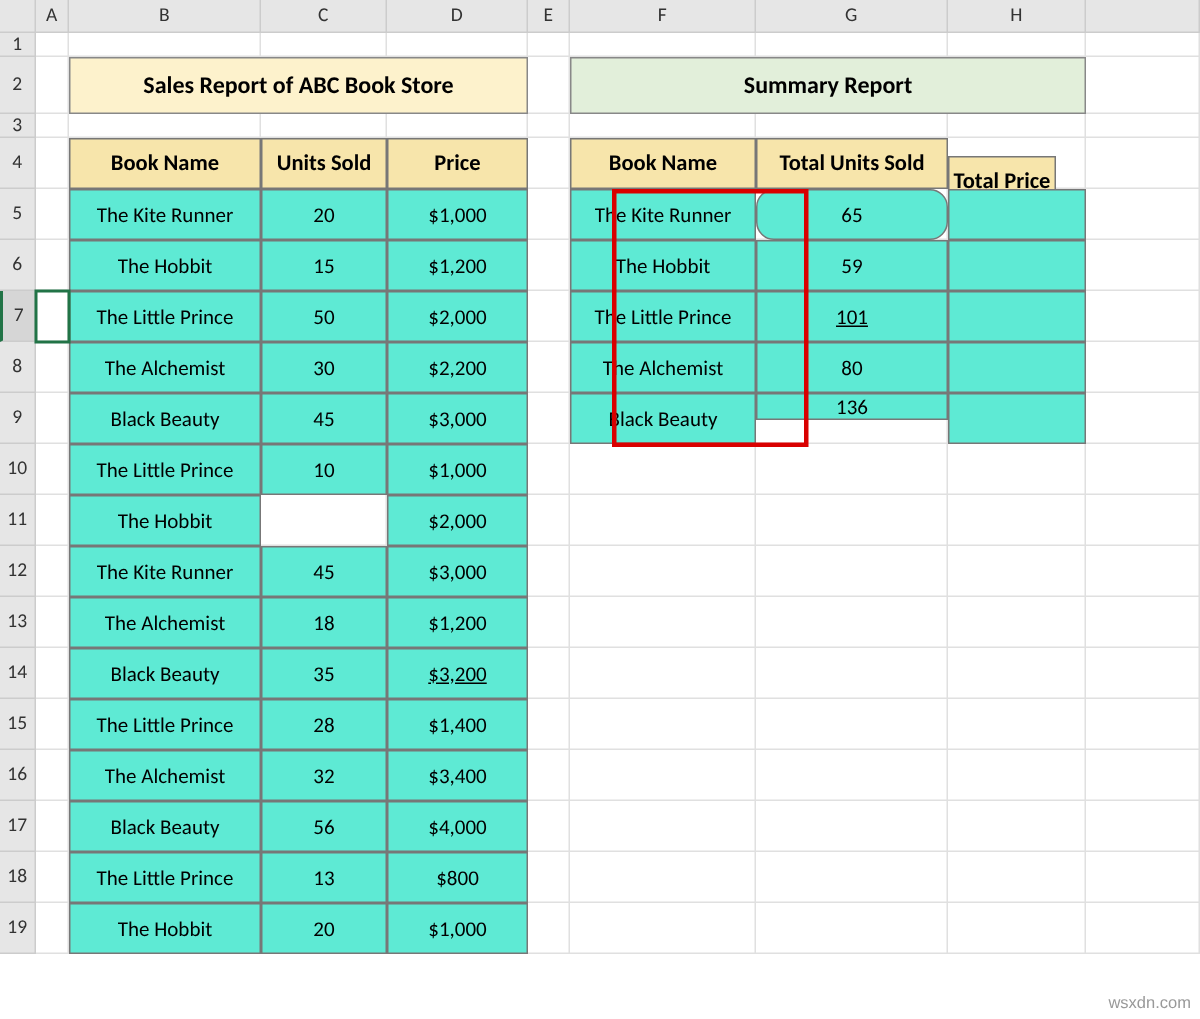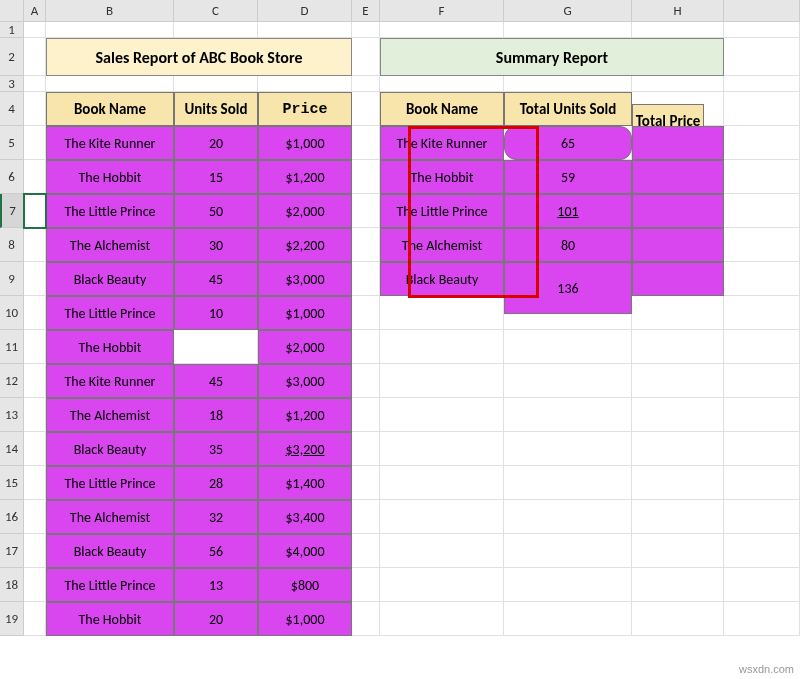--- a/index.html
+++ b/index.html
@@ -60,21 +60,21 @@
     background:#f7e5ab;
     font-weight:bold;
     display:flex; align-items:center; justify-content:center;
     border: 1px solid #777;
     font-size:15px;
   }
   .tbl-cell {
     display:flex; align-items:center; justify-content:center;
     border: 1px solid #777;
     font-size:14px;
-    background:#d946ef;
+    background:#5eead4;
   }
   .left { justify-content:center; }
   .highlight-box {
     position:absolute;
     border: 3px solid #d90000;
     pointer-events:none;
     z-index:10;
   }
   .watermark {
     position:absolute;
@@ -292,21 +292,21 @@
       <div class="cell"></div>
     </div>
 
   <div class="highlight-box" style="left:408px; top:126px; width:131px; height:172px;"></div>
 
   <div class="watermark">wsxdn.com</div>
 <div class="title-bar title-right" style="position: absolute; left: 380px; top: 38px; width: 344px; height: 38px;">Summary Report</div>
     <div class="title-bar title-left" style="position: absolute; left: 46px; top: 38px; width: 306px; height: 38px;">Sales Report of ABC Book Store</div>
     <div class="tbl-head" style="position: absolute; left: 46px; top: 92px; width: 128px; height: 34px;">Book Name</div>
     <div class="tbl-head" style="position: absolute; left: 174px; top: 92px; width: 84px; height: 34px;">Units Sold</div>
-    <div class="tbl-head" style="position: absolute; left: 258px; top: 92px; width: 94px; height: 34px; font-family: Liberation Mono, monospace;">Price</div>
+    <div class="tbl-head" style="position: absolute; left: 258px; top: 92px; width: 94px; height: 34px;">Price</div>
     <div class="tbl-cell left" style="position: absolute; left: 46px; top: 126px; width: 128px; height: 34px;">The Kite Runner</div>
     <div class="tbl-cell" style="position: absolute; left: 174px; top: 126px; width: 84px; height: 34px;">20</div>
     <div class="tbl-cell" style="position: absolute; left: 258px; top: 126px; width: 94px; height: 34px;">$1,000</div>
     <div class="tbl-cell left" style="position: absolute; left: 46px; top: 160px; width: 128px; height: 34px;">The Hobbit</div>
     <div class="tbl-cell" style="position: absolute; left: 174px; top: 160px; width: 84px; height: 34px;">15</div>
     <div class="tbl-cell" style="position: absolute; left: 258px; top: 160px; width: 94px; height: 34px;">$1,200</div>
     <div class="tbl-cell left" style="position: absolute; left: 46px; top: 194px; width: 128px; height: 34px;">The Little Prince</div>
     <div class="tbl-cell" style="position: absolute; left: 174px; top: 194px; width: 84px; height: 34px;">50</div>
     <div class="tbl-cell" style="position: absolute; left: 258px; top: 194px; width: 94px; height: 34px;">$2,000</div>
     <div class="tbl-cell left" style="position: absolute; left: 46px; top: 228px; width: 128px; height: 34px;">The Alchemist</div>
@@ -353,16 +353,16 @@
     <div class="tbl-cell left" style="position: absolute; left: 380px; top: 160px; width: 124px; height: 34px;">The Hobbit</div>
     <div class="tbl-cell" style="position: absolute; left: 504px; top: 160px; width: 128px; height: 34px;">59</div>
     <div class="tbl-cell" style="position: absolute; left: 632px; top: 160px; width: 92px; height: 34px;"></div>
     <div class="tbl-cell left" style="position: absolute; left: 380px; top: 194px; width: 124px; height: 34px;">The Little Prince</div>
     <div class="tbl-cell" style="position: absolute; left: 504px; top: 194px; width: 128px; height: 34px; text-decoration: underline;">101</div>
     <div class="tbl-cell" style="position: absolute; left: 632px; top: 194px; width: 92px; height: 34px;"></div>
     <div class="tbl-cell left" style="position: absolute; left: 380px; top: 228px; width: 124px; height: 34px;">The Alchemist</div>
     <div class="tbl-cell" style="position: absolute; left: 504px; top: 228px; width: 128px; height: 34px;">80</div>
     <div class="tbl-cell" style="position: absolute; left: 632px; top: 228px; width: 92px; height: 34px;"></div>
     <div class="tbl-cell left" style="position: absolute; left: 380px; top: 262px; width: 124px; height: 34px;">Black Beauty</div>
-    <div class="tbl-cell" style="position: absolute; left: 504px; top: 262px; width: 128px; height: 52px;">136</div>
+    <div class="tbl-cell" style="position: absolute; left: 504px; top: 262px; width: 128px; height: 18px;">136</div>
     <div class="tbl-cell" style="position: absolute; left: 632px; top: 262px; width: 92px; height: 34px;"></div>
     <div class="cell selected" style="position: absolute; left: 24px; top: 194px; width: 22px; height: 34px;"></div>
   </div>
 
 </body></html>

